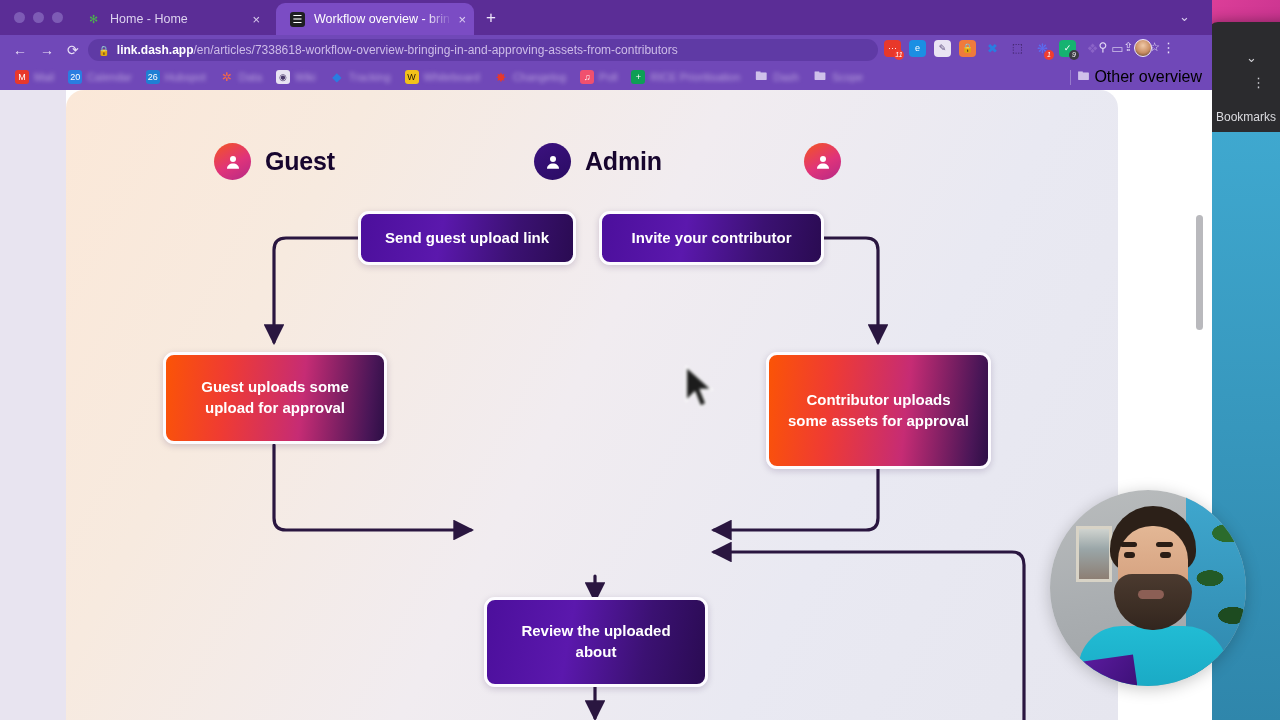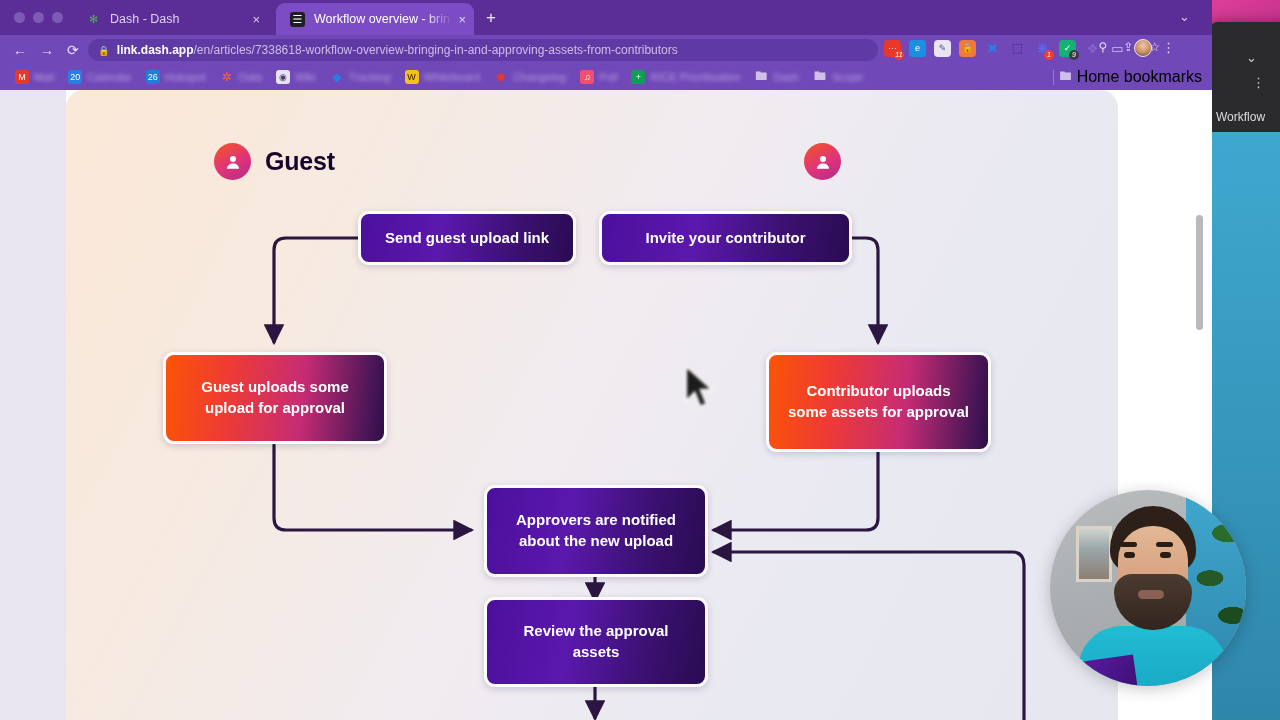--- a/index.html
+++ b/index.html
@@ -255,36 +255,36 @@
   <div class="bg-room">
     <div class="bg-magenta"></div>
     <div class="plant"></div>
     <div class="bg-right-blue"></div>
   </div>
 
   <div class="back-window">
     <div class="bw-chev">⌄</div>
     <div class="bw-dots">⋮</div>
 
-    <div class="bw-bookmarks">Workflow</div>
+    <div class="bw-bookmarks">Bookmarks</div>
     <div class="bw-page"></div>
   </div>
 
   <div class="browser">
 
     <div class="tabstrip">
       <div class="traffic">
         <span></span>
         <span></span>
         <span></span>
       </div>
 
       <div class="tab inactive">
         <span class="favicon fav-dash">✻</span>
-        <span class="tab-title">Dash - Dash</span>
+        <span class="tab-title">Home - Home</span>
         <span class="tab-close">×</span>
       </div>
 
       <div class="tab active">
         <span class="favicon fav-doc">☰</span>
         <span class="tab-title">Workflow overview - bringing i</span>
         <span class="tab-close">×</span>
       </div>
 
       <div class="newtab">+</div>
@@ -370,21 +370,21 @@
           <span class="bm-ico" style="background:transparent;color:#cfc0ea;font-size:12px">🖿</span>
           <span class="bm-label">Dash</span>
         </div>
       <div class="bm">
           <span class="bm-ico" style="background:transparent;color:#cfc0ea;font-size:12px">🖿</span>
           <span class="bm-label">Scope</span>
         </div>
       <div class="bm-right">
         <span class="bm-sep"></span>
         <span class="bm-ico" style="background:transparent;color:#cfc0ea;font-size:12px">🖿</span>
-        <span class="bm-label" style="margin-left:5px">Home bookmarks</span>
+        <span class="bm-label" style="margin-left:5px">Other overview</span>
       </div>
     </div>
 
     <div class="viewport">
       <div class="page-left-gutter"></div>
       <div class="page-right-gutter"></div>
 
       <div class="page-card">
         <div class="flow">
 
@@ -415,52 +415,58 @@
           <div class="role" style="left:148px; top:53px;">
             <span class="avatar-circle warm">
               <svg viewBox="0 0 24 24" fill="#fff">
                   <circle cx="12" cy="8" r="4"></circle>
                   <path d="M4 21c0-4.4 3.6-7 8-7s8 2.6 8 7z"></path>
                 </svg>
             </span>
             <span class="rname">Guest</span>
           </div>
 
+          <div class="role" style="left:468px; top:53px;">
+            <span class="avatar-circle cool">
+              <svg viewBox="0 0 24 24" fill="#fff">
+                  <circle cx="12" cy="8" r="4"></circle>
+                  <path d="M4 21c0-4.4 3.6-7 8-7s8 2.6 8 7z"></path>
+                </svg>
+            </span>
+            <span class="rname">Admin</span>
+          </div>
 
           <div class="role" style="left:738px; top:53px;">
             <span class="avatar-circle warm">
               <svg viewBox="0 0 24 24" fill="#fff">
                   <circle cx="12" cy="8" r="4"></circle>
                   <path d="M4 21c0-4.4 3.6-7 8-7s8 2.6 8 7z"></path>
                 </svg>
             </span>
           </div>
 
           <div class="node purple" style="left:292px; top:121px; width:218px; height:54px;">
             <span>Send guest upload link</span>
           </div>
 
-          <div class="node purple" style="left:533px; top:121px; width:253px; height:54px;">
+          <div class="node purple" style="left:533px; top:121px; width:225px; height:54px;">
             <span>Invite your contributor</span>
           </div>
 
           <div class="node warm" style="left:97px; top:262px; width:224px; height:92px;">
             <span>Guest uploads some upload for approval</span>
           </div>
 
-          <div class="node warm" style="left:700px; top:262px; width:225px; height:100px;">
+          <div class="node warm" style="left:700px; top:262px; width:225px; height:117px;">
             <span>Contributor uploads some assets for approval</span>
           </div>
 
-          <div class="node purple" style="left:418px; top:395px; width:224px; height:92px;">
-            <span>Approvers are notified about the new upload</span>
-          </div>
 
           <div class="node purple" style="left:418px; top:507px; width:224px; height:90px;">
-            <span>Review the approval assets</span>
+            <span>Review the uploaded about</span>
           </div>
 
         </div>
       </div>
 
       <div class="scrollbar-track">
         <div class="scrollbar-thumb"></div>
       </div>
     </div>
   </div>

